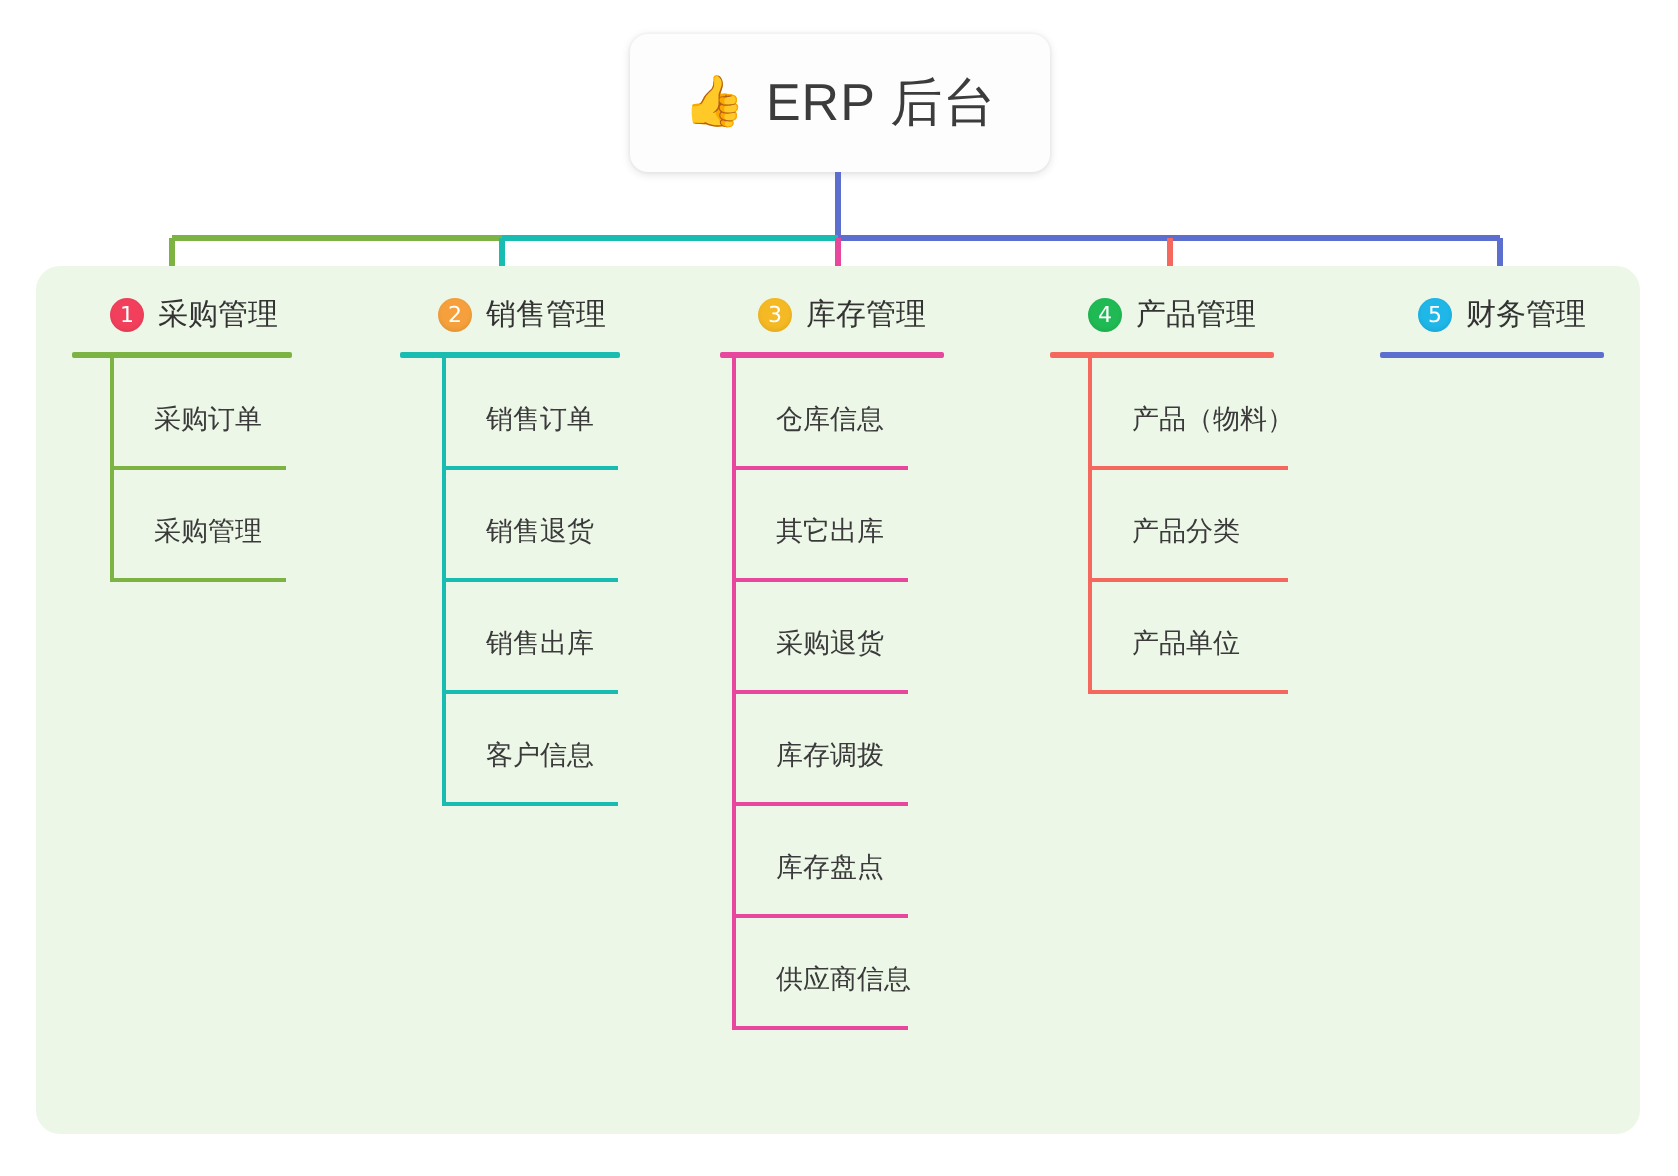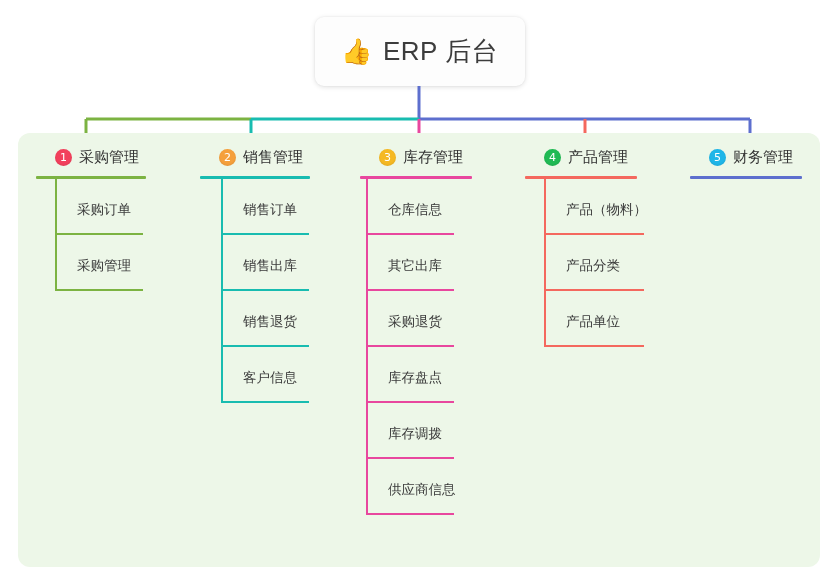--- a/index.html
+++ b/index.html
@@ -130,26 +130,26 @@
         <div class="head-rule" style="background: rgb(24, 188, 176); width: 110px;"></div>
         <div class="leaves" style="margin-left: 21px;">
           <div class="leaf">
             <span class="spine" style="background: rgb(24, 188, 176);"></span>
             <span class="rule" style="background: rgb(24, 188, 176); width: 88px;"></span>
             <span class="lbl">销售订单</span>
           </div>
           <div class="leaf">
             <span class="spine" style="background: rgb(24, 188, 176);"></span>
             <span class="rule" style="background: rgb(24, 188, 176); width: 88px;"></span>
+            <span class="lbl">销售退货</span>
+          </div>
+          <div class="leaf">
+            <span class="spine" style="background: rgb(24, 188, 176);"></span>
+            <span class="rule" style="background: rgb(24, 188, 176); width: 88px;"></span>
             <span class="lbl">销售出库</span>
-          </div>
-          <div class="leaf">
-            <span class="spine" style="background: rgb(24, 188, 176);"></span>
-            <span class="rule" style="background: rgb(24, 188, 176); width: 88px;"></span>
-            <span class="lbl">销售退货</span>
           </div>
           <div class="leaf">
             <span class="spine" style="background: rgb(24, 188, 176);"></span>
             <span class="rule" style="background: rgb(24, 188, 176); width: 88px;"></span>
             <span class="lbl">客户信息</span>
           </div>
         </div>
       </div>
       <div class="col" style="left: 360px; width: 165px;">
         <div class="col-head">
@@ -169,26 +169,26 @@
             <span class="lbl">其它出库</span>
           </div>
           <div class="leaf">
             <span class="spine" style="background: rgb(232, 71, 158);"></span>
             <span class="rule" style="background: rgb(232, 71, 158); width: 88px;"></span>
             <span class="lbl">采购退货</span>
           </div>
           <div class="leaf">
             <span class="spine" style="background: rgb(232, 71, 158);"></span>
             <span class="rule" style="background: rgb(232, 71, 158); width: 88px;"></span>
+            <span class="lbl">库存调拨</span>
+          </div>
+          <div class="leaf">
+            <span class="spine" style="background: rgb(232, 71, 158);"></span>
+            <span class="rule" style="background: rgb(232, 71, 158); width: 88px;"></span>
             <span class="lbl">库存盘点</span>
-          </div>
-          <div class="leaf">
-            <span class="spine" style="background: rgb(232, 71, 158);"></span>
-            <span class="rule" style="background: rgb(232, 71, 158); width: 88px;"></span>
-            <span class="lbl">库存调拨</span>
           </div>
           <div class="leaf">
             <span class="spine" style="background: rgb(232, 71, 158);"></span>
             <span class="rule" style="background: rgb(232, 71, 158); width: 88px;"></span>
             <span class="lbl">供应商信息</span>
           </div>
         </div>
       </div>
       <div class="col" style="left: 525px; width: 165px;">
         <div class="col-head">

